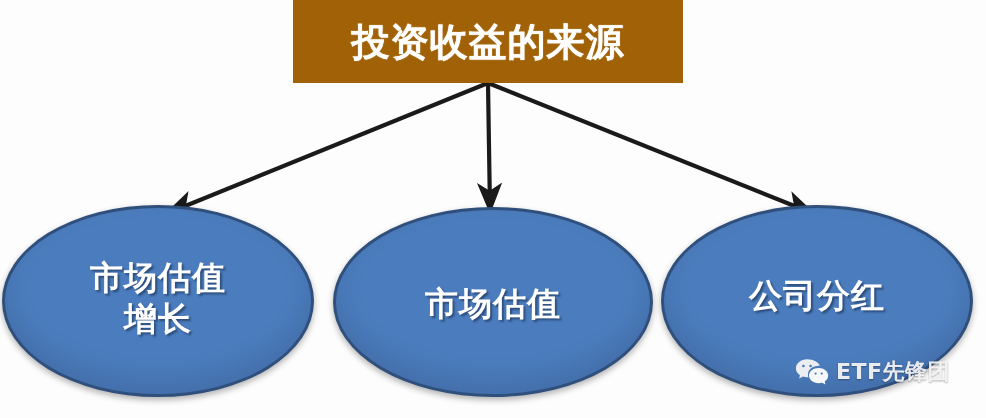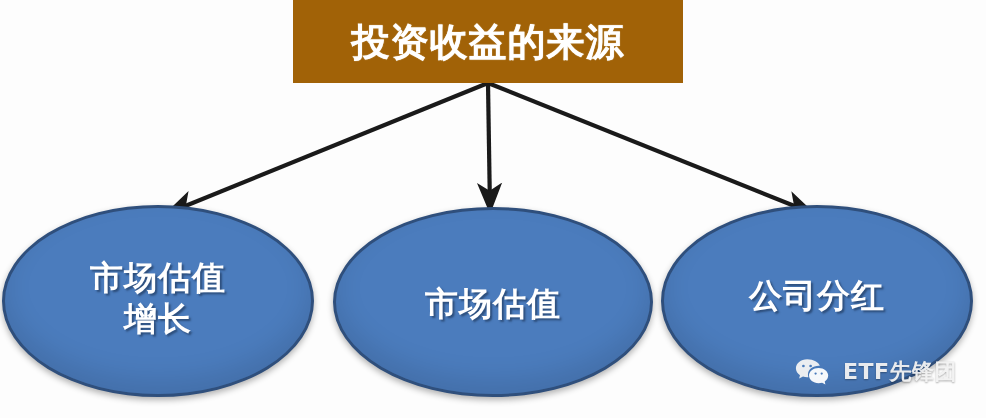--- a/index.html
+++ b/index.html
@@ -95,21 +95,21 @@
   #ellipse-valuation .node-label { margin-top: 4px; }
   #ellipse-dividend .node-label { margin-top: -10px; }
 
   
   #watermark {
     position: absolute;
     left: 795px;
     top: 358px;
     display: flex;
     align-items: center;
-    gap: 14px;
+    gap: 7px;
     opacity: 0.95;
   }
   #watermark-icon {
     width: 34px;
     height: 28px;
     flex: none;
   }
   #watermark-text {
     color: #f2f2f2;
     font-size: 22px;

